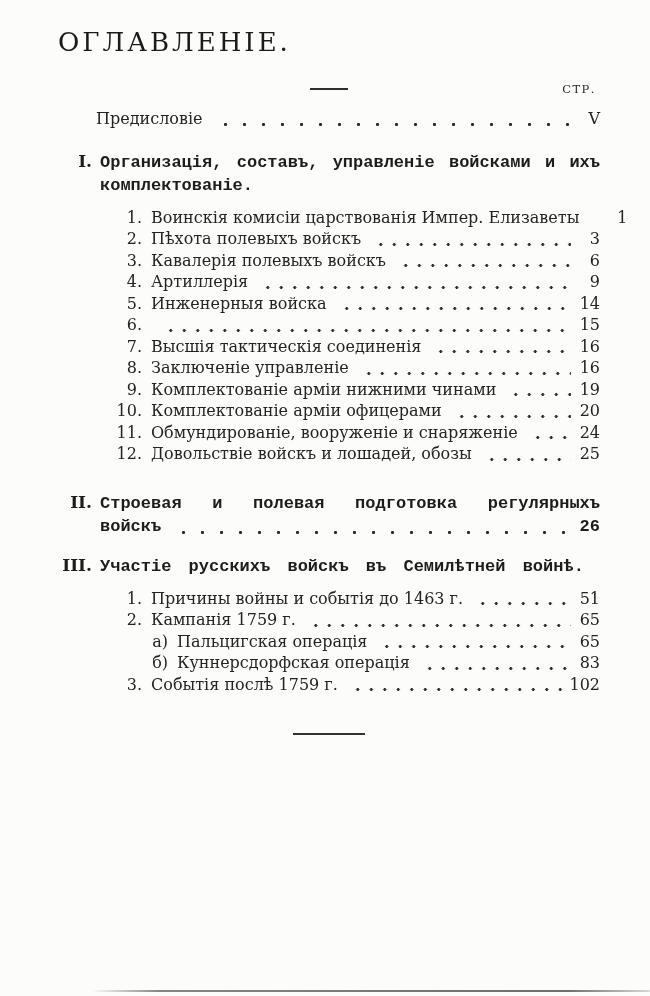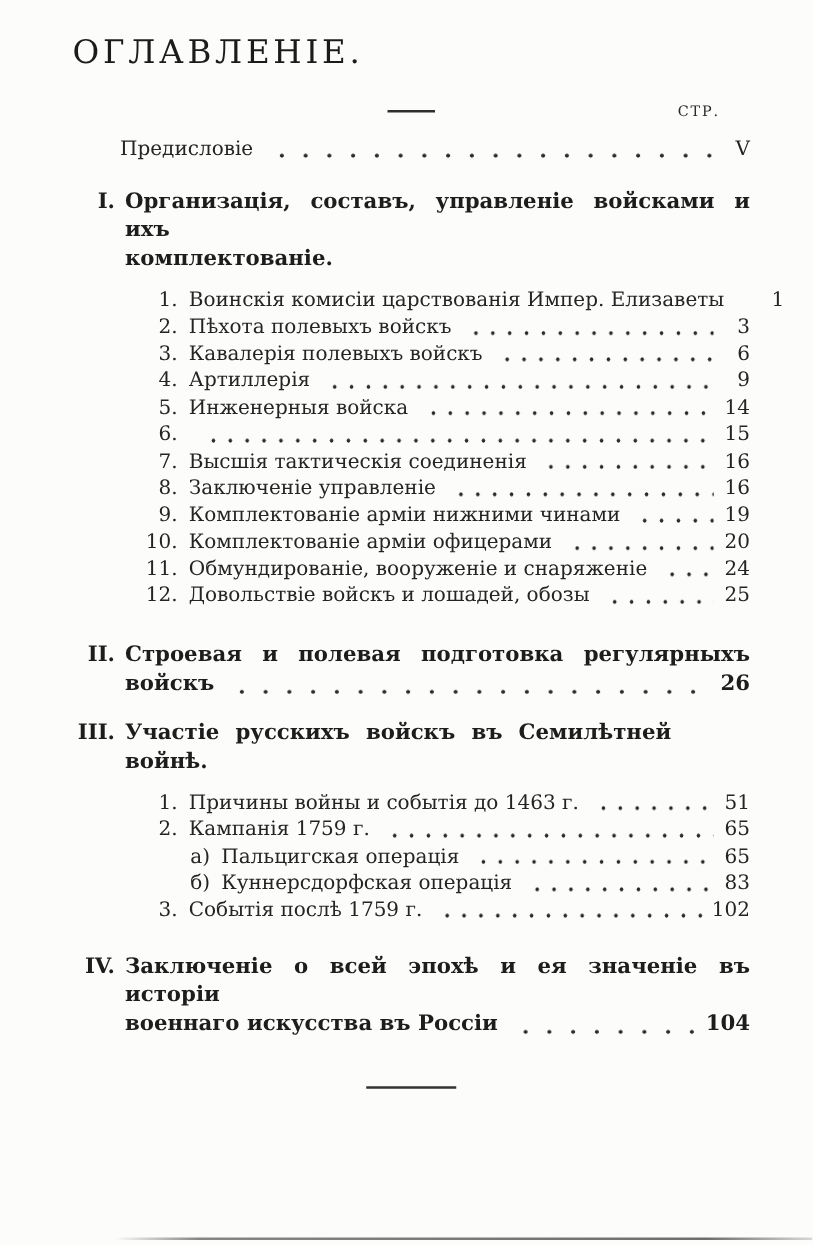--- a/index.html
+++ b/index.html
@@ -11,42 +11,42 @@
     color:#242424;
     position:relative;
     overflow:hidden;
   }
   .page { padding:26px 50px 0 58px; position:relative; }
 
   .title { text-align:left; font-size:26px; line-height:32px; letter-spacing:3px; color:#1b1b1b; }
 
   .rule-row { position:relative; margin-top:24px; height:18px; }
   .title-rule { position:absolute; top:6px; left:50%; transform:translateX(-50%); width:38px; height:2px; background:#2e2e2e; }
-  .str { position:absolute; top:0; right:24px; font-size:11.5px; letter-spacing:1.5px; color:#2a2a2a; }
+  .str { position:absolute; top:0; right:4px; font-size:11.5px; letter-spacing:1.5px; color:#2a2a2a; }
 
   .row { display:flex; align-items:flex-end; font-size:16px; line-height:21.5px; white-space:nowrap; }
   .preface { margin-top:8px; margin-left:38px; }
 
   .leader {
     flex:1 1 auto; min-width:10px; align-self:flex-end;
     height:5px; margin:0 3px 3px 9px;
     background-image: radial-gradient(circle, #2b2b2b 1.3px, rgba(0,0,0,0) 1.75px);
     background-size:13.5px 5px;
     background-position:4px 50%;
     background-repeat:repeat-x;
   }
   .leader.wide { background-size:19px 5px; }
   .leader.no-dots { background:none; }
 
   .ipage { flex:none; min-width:26px; text-align:right; }
 
   .section { display:flex; align-items:baseline; font-weight:700; font-size:17px; line-height:23px; color:#1d1d1d; white-space:nowrap; }
   .sec-num { flex:none; width:34px; text-align:right; margin-right:8px; }
   .sec-body { flex:1 1 auto; min-width:0; white-space:normal; }
-  .sec-line { line-height:23px; }
+  .sec-line { line-height:23px;font-family:Liberation Mono, monospace; }
   .just { text-align:justify; text-align-last:justify; }
   .flexline { display:flex; align-items:center; white-space:nowrap; }
   .wordy { word-spacing:7px; }
 
   #section-1 { margin-top:20px; }
   .items-1 { margin-top:10px; }
   #section-2 { margin-top:26px; }
   #section-3 { margin-top:16px; }
   .items-3 { margin-top:10px; }
   #section-4 { margin-top:24px; }
@@ -205,29 +205,18 @@
       <span class="ipage">83</span>
     </div>
     <div class="row item">
       <span class="inum">3.</span>
       <span class="ilabel">Событія послѣ 1759 г.</span>
       <span class="leader"></span>
       <span class="ipage">102</span>
     </div>
   </div>
 
-  <div class="section" id="section-4">
-    <span class="sec-num">IV.</span>
-    <div class="sec-body">
-      <div class="sec-line just">Заключеніе о всей эпохѣ и ея значеніе въ исторіи</div>
-      <div class="sec-line flexline">
-        <span>военнаго искусства въ Россіи</span>
-        <span class="leader wide"></span>
-        <span class="ipage">104</span>
-      </div>
-    </div>
-  </div>
 
   <div class="bottom-rule"></div>
 
 </div>
 
 <div class="scan-edge-bottom"></div>
 
 </body></html>

